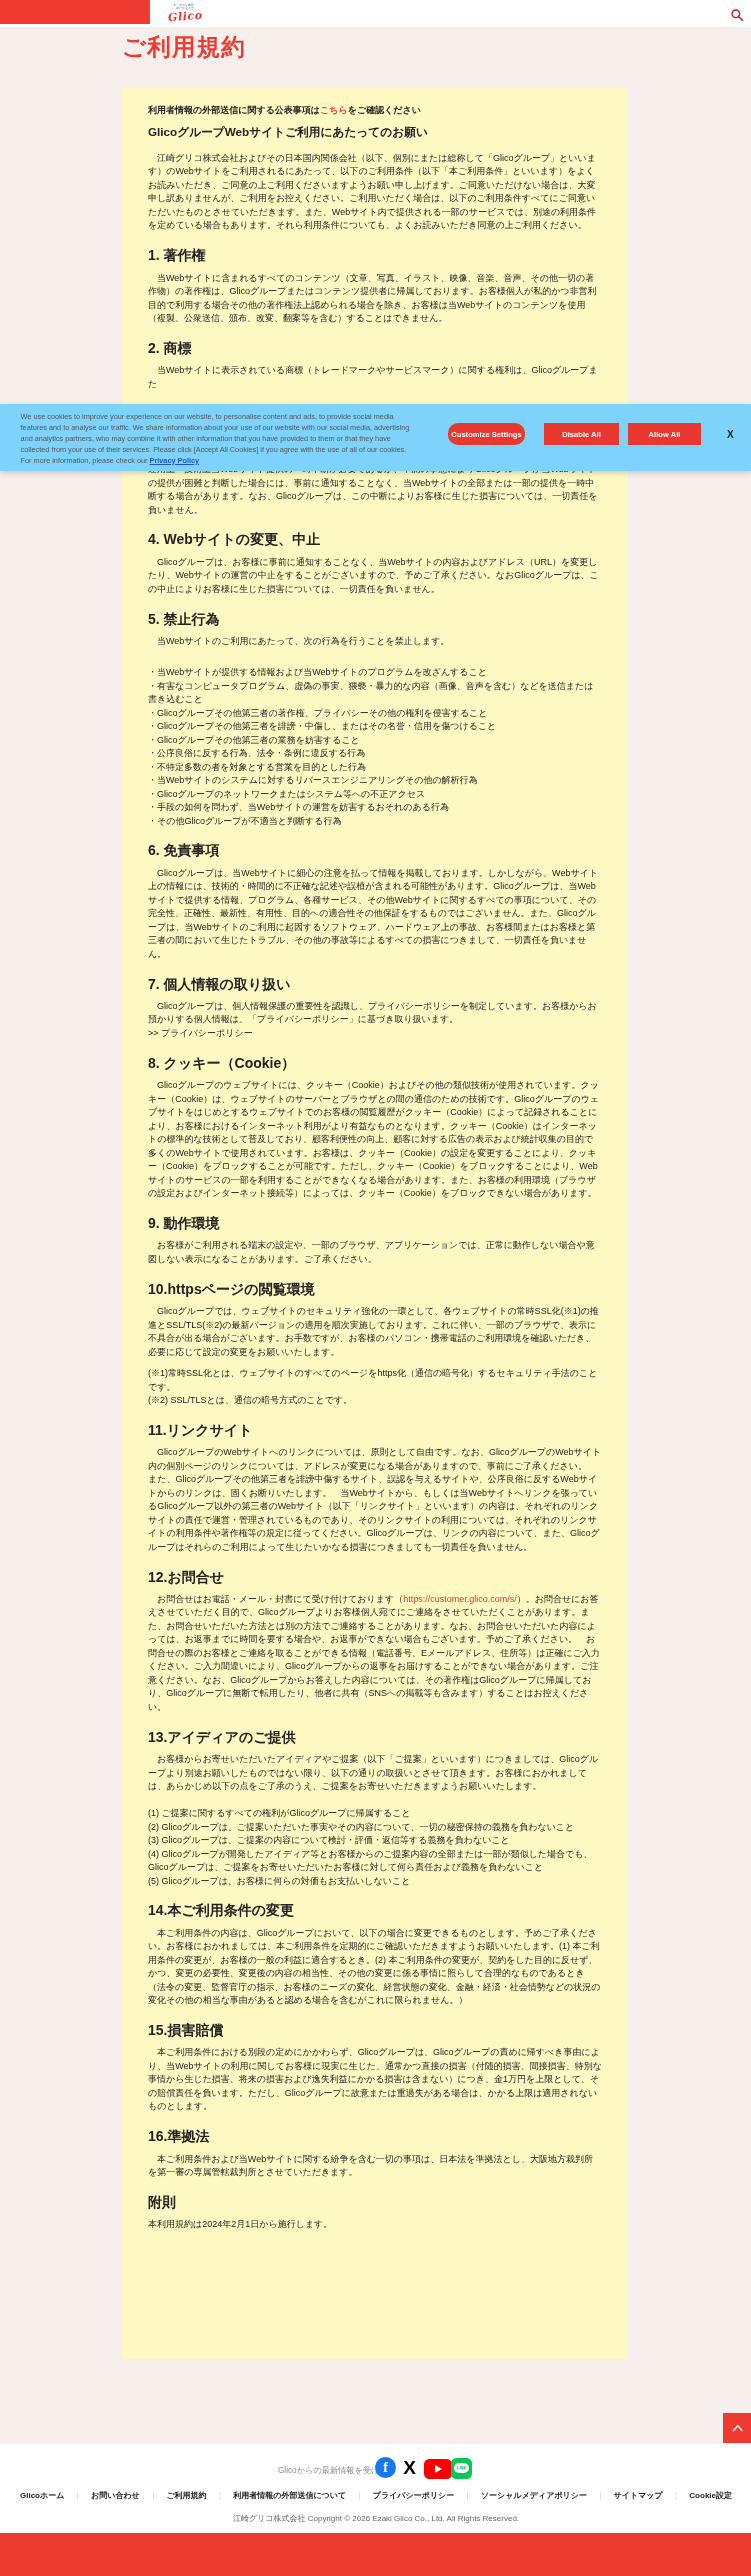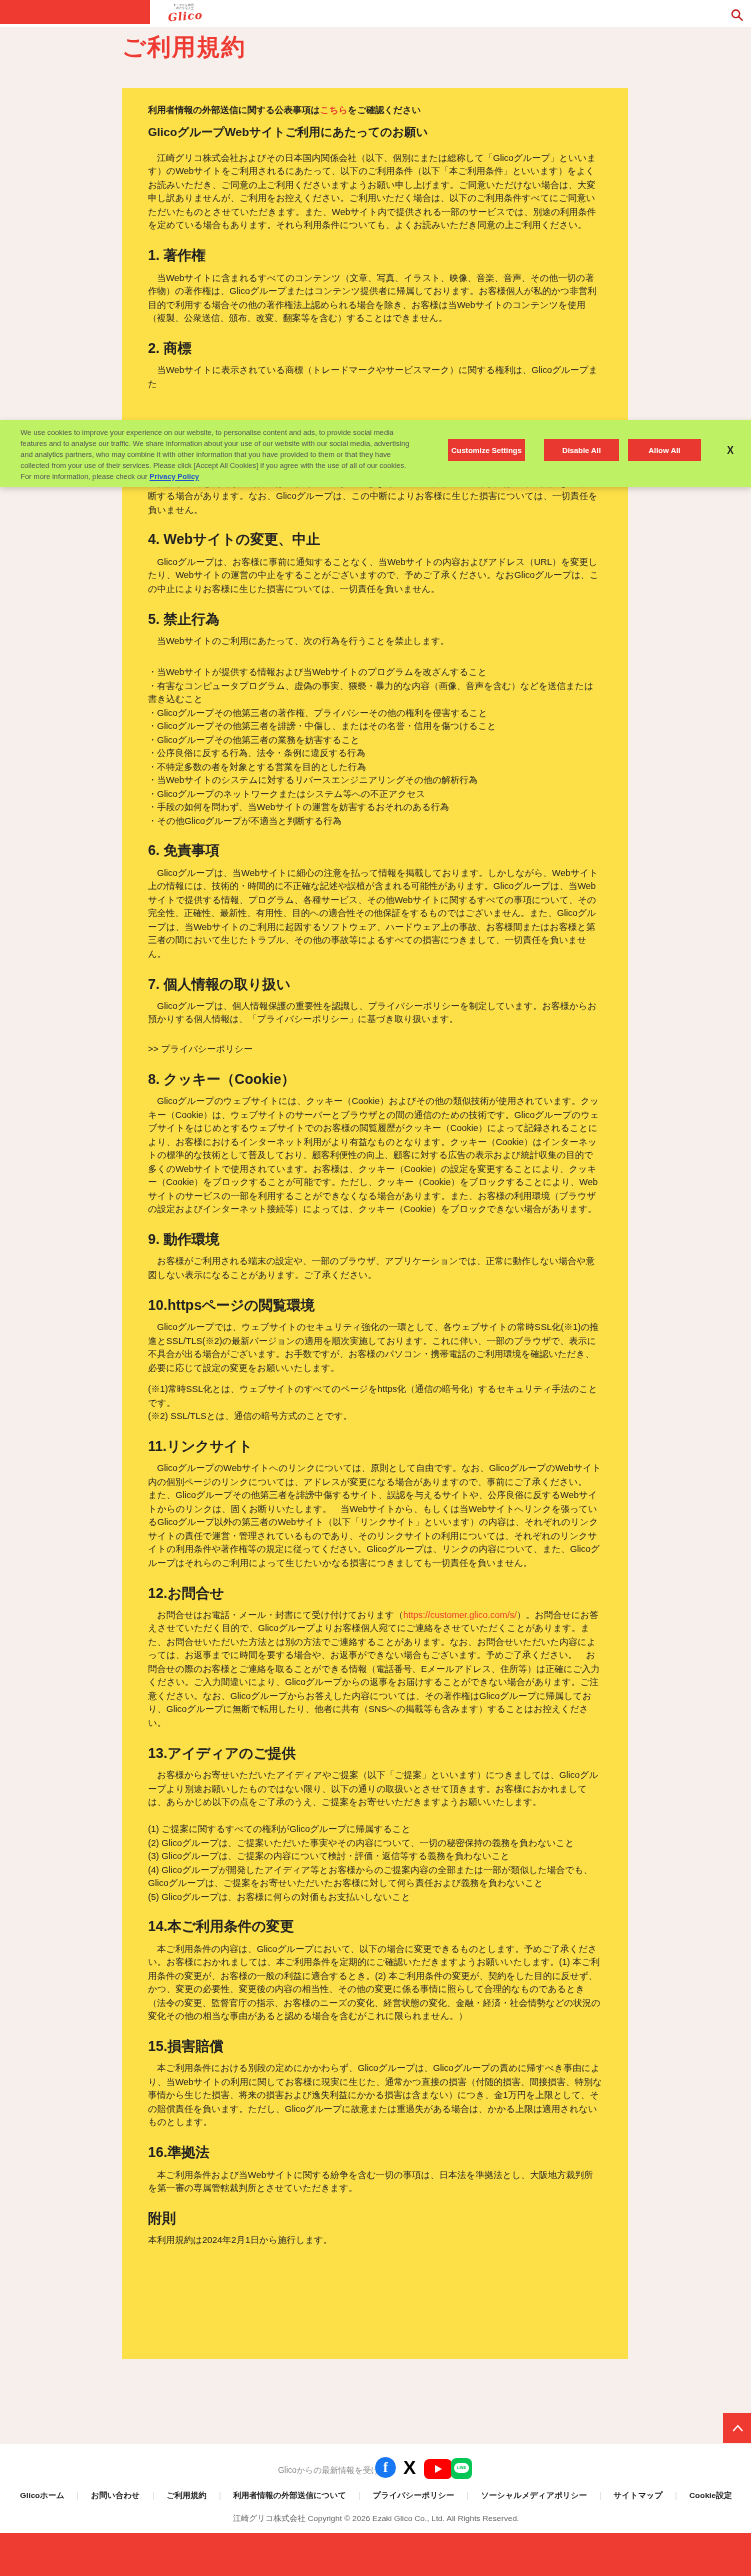--- a/index.html
+++ b/index.html
@@ -12,41 +12,41 @@
   .red-block { position:absolute; left:0; top:0; width:150px; height:23.5px; background:#ee3a31; }
   .logo { position:absolute; left:166px; top:3.5px; width:38px; text-align:center; }
   .logo-tagline { font-size:2.9px; color:#555; line-height:3.5px; white-space:nowrap; }
   .logo-script { font-family:"DejaVu Serif", serif; font-style:italic; font-weight:bold; font-size:11px; color:#e8382f; letter-spacing:0.6px; transform:rotate(-4deg); display:inline-block; line-height:11.7px; }
   .search-btn { position:absolute; left:730px; top:7.6px; width:14px; height:14px; cursor:pointer; }
 
   
   .page-title { position:absolute; left:122px; top:31px; font-size:23.5px; font-weight:bold; color:#ee3a31; letter-spacing:1.2px; }
 
   
-  .main-card { position:absolute; left:122px; top:88px; width:506px; height:2271px; background:#fde047; padding:16.4px 26px 17.6px 26px; overflow:hidden; }
+  .main-card { position:absolute; left:122px; top:88px; width:506px; height:2271px; background:#fef9c3; padding:16.4px 26px 17.6px 26px; overflow:hidden; }
   .intro-notice { font-size:10.6px; font-weight:bold; line-height:14px; margin-bottom:17.6px; }
   .intro-notice .red-inline { color:#e8382f; cursor:pointer; }
   .main-heading { font-size:11.7px; font-weight:bold; line-height:16.4px; margin-bottom:11.7px; }
   .main-card p { font-size:9px; line-height:13.5px; margin-bottom:5.9px; color:#222; }
   .sec h3 { font-size:14px; font-weight:bold; line-height:14px; margin:15.3px 0 9.4px 0; }
   .bullets { list-style:none; margin:17.6px 0 5.9px 0; }
   .bullets li { font-size:9px; line-height:13.5px; color:#222; }
   .red-link { color:#e8554c; cursor:pointer; }
   p.red-link { margin-bottom:5.9px; }
   .url-red { color:#e8382f; cursor:pointer; }
   .gap-hidden { height:66px; }
   .note { margin-bottom:0 !important; }
   .item { margin-bottom:0 !important; }
 
   
-  .cookie-banner { position:absolute; left:0; top:420px; width:752px; height:67px; background:#bef264; box-shadow:0 1.8px 5.9px rgba(0,0,0,0.18); z-index:20; }
+  .cookie-banner { position:absolute; left:0; top:404px; width:752px; height:67px; background:#7dd3fc; box-shadow:0 1.8px 5.9px rgba(0,0,0,0.18); z-index:20; }
   .cb-text { position:absolute; left:20.6px; top:6.5px; width:395px; font-size:7.3px; line-height:11px; color:#555; }
   .cb-text a { color:#2255cc; text-decoration:underline; font-weight:bold; cursor:pointer; }
   .cb-btn { position:absolute; top:19px; height:22px; background:#e8382f; color:#ffffff; border:none; font-family:"Liberation Sans", sans-serif; font-size:7.6px; font-weight:bold; cursor:pointer; }
-  .cb-customize { left:448px; width:77px; }
+  .cb-customize { left:448px; width:77px;border-radius:10px; }
   .cb-disable  { left:544px; width:75px; }
   .cb-allow    { left:628px; width:73px; }
   .cb-close { position:absolute; left:727px; top:26px; font-size:10px; font-weight:bold; color:#222; cursor:pointer; line-height:10px; }
 
   
   .breadcrumb-card { position:absolute; left:122px; top:2377px; width:506px; height:46px; background:#ffffff; }
   .breadcrumb { position:absolute; left:23.5px; top:18px; font-size:8.2px; color:#222; }
   .breadcrumb .crumb { cursor:pointer; }
   .breadcrumb .sep { color:#888; margin:0 8.2px; }
 
@@ -139,21 +139,21 @@
       </ul>
     </section>
 
     <section class="sec">
       <h3>6. 免責事項</h3>
       <p>　Glicoグループは、当Webサイトに細心の注意を払って情報を掲載しております。しかしながら、Webサイト上の情報には、技術的・時間的に不正確な記述や誤植が含まれる可能性があります。Glicoグループは、当Webサイトで提供する情報、プログラム、各種サービス、その他Webサイトに関するすべての事項について、その完全性、正確性、最新性、有用性、目的への適合性その他保証をするものではございません。また、Glicoグループは、当Webサイトのご利用に起因するソフトウェア、ハードウェア上の事故、お客様間またはお客様と第三者の間において生じたトラブル、その他の事故等によるすべての損害につきまして、一切責任を負いません。</p>
     </section>
 
     <section class="sec">
       <h3>7. 個人情報の取り扱い</h3>
-      <p style="margin-bottom:16px;">　Glicoグループは、個人情報保護の重要性を認識し、プライバシーポリシーを制定しています。お客様からお預かりする個人情報は、「プライバシーポリシー」に基づき取り扱います。</p>
+      <p style="margin-bottom:0;">　Glicoグループは、個人情報保護の重要性を認識し、プライバシーポリシーを制定しています。お客様からお預かりする個人情報は、「プライバシーポリシー」に基づき取り扱います。</p>
       <p class="red-link">&gt;&gt; プライバシーポリシー</p>
     </section>
 
     <section class="sec">
       <h3>8. クッキー（Cookie）</h3>
       <p>　Glicoグループのウェブサイトには、クッキー（Cookie）およびその他の類似技術が使用されています。クッキー（Cookie）は、ウェブサイトのサーバーとブラウザとの間の通信のための技術です。Glicoグループのウェブサイトをはじめとするウェブサイトでのお客様の閲覧履歴がクッキー（Cookie）によって記録されることにより、お客様におけるインターネット利用がより有益なものとなります。クッキー（Cookie）はインターネットの標準的な技術として普及しており、顧客利便性の向上、顧客に対する広告の表示および統計収集の目的で多くのWebサイトで使用されています。お客様は、クッキー（Cookie）の設定を変更することにより、クッキー（Cookie）をブロックすることが可能です。ただし、クッキー（Cookie）をブロックすることにより、Webサイトのサービスの一部を利用することができなくなる場合があります。また、お客様の利用環境（ブラウザの設定およびインターネット接続等）によっては、クッキー（Cookie）をブロックできない場合があります。</p>
     </section>
 
     <section class="sec">
       <h3>9. 動作環境</h3>

